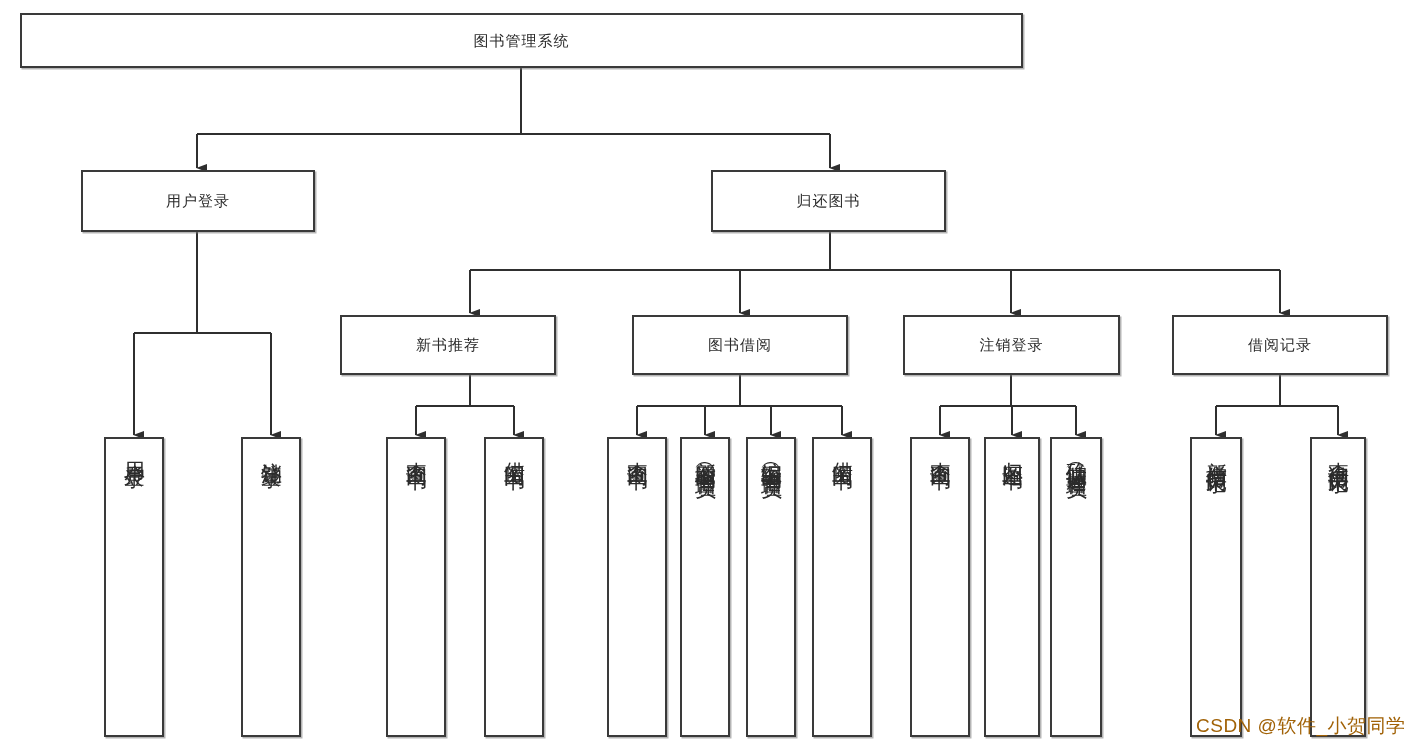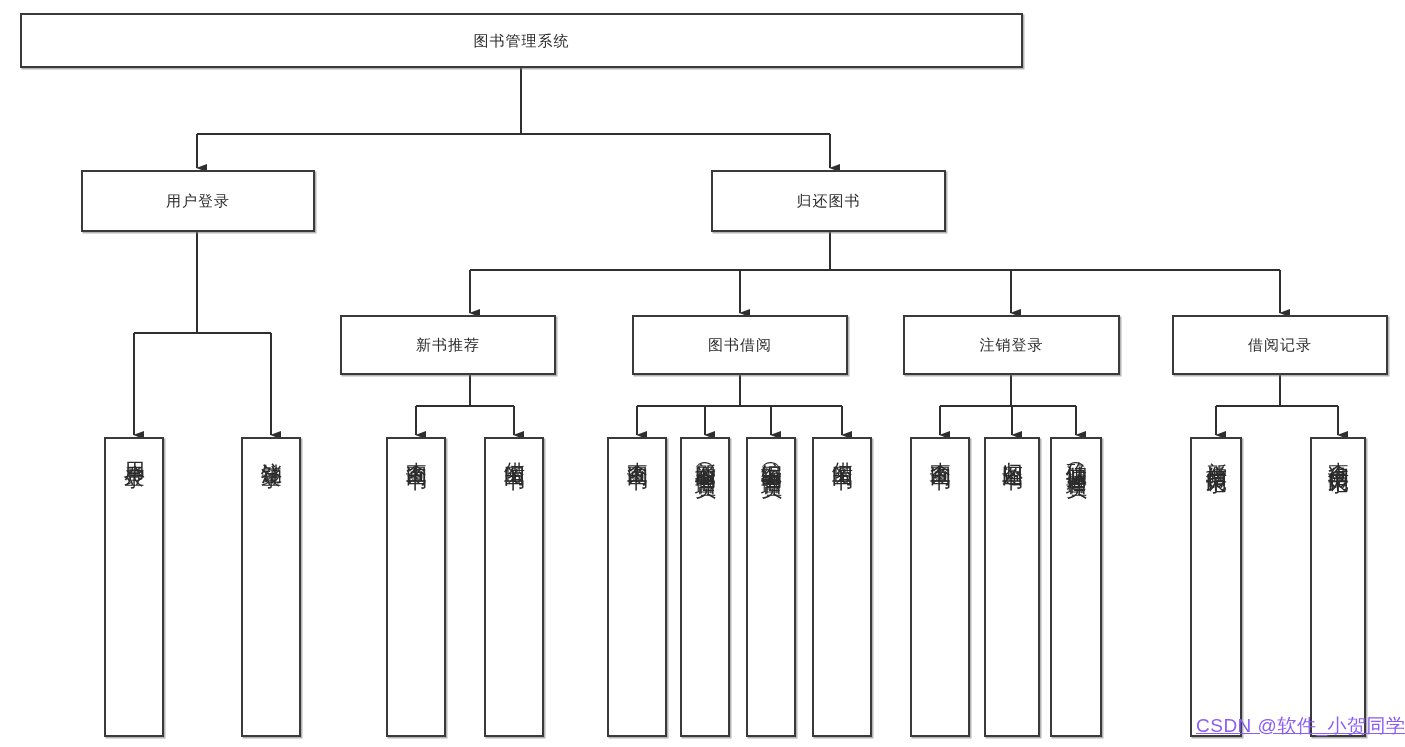--- a/index.html
+++ b/index.html
@@ -32,26 +32,25 @@
   .node-box.vertical{padding:6px 0;align-items:flex-start;}
   .node-box.vertical .node-label{
     writing-mode:vertical-rl;
     text-orientation:upright;
     white-space:normal;
     letter-spacing:2.5px;
     font-size:21px;
   }
   .watermark{
     position:absolute;
-    color:#8b5cf6;
+    color:#a16207;
     font-size:19px;
     letter-spacing:0.5px;
     white-space:nowrap;
     user-select:none;
-    text-decoration:underline;
   }
 </style>
 </head>
 <body>
 
 <div id="diagram-root">
 
   <svg id="flow" viewBox="0 0 1405 747" xmlns="http://www.w3.org/2000/svg">
     <defs>
       <marker id="arrowhead" markerWidth="9" markerHeight="11" refX="4.5" refY="10.2" orient="auto" markerUnits="userSpaceOnUse">

